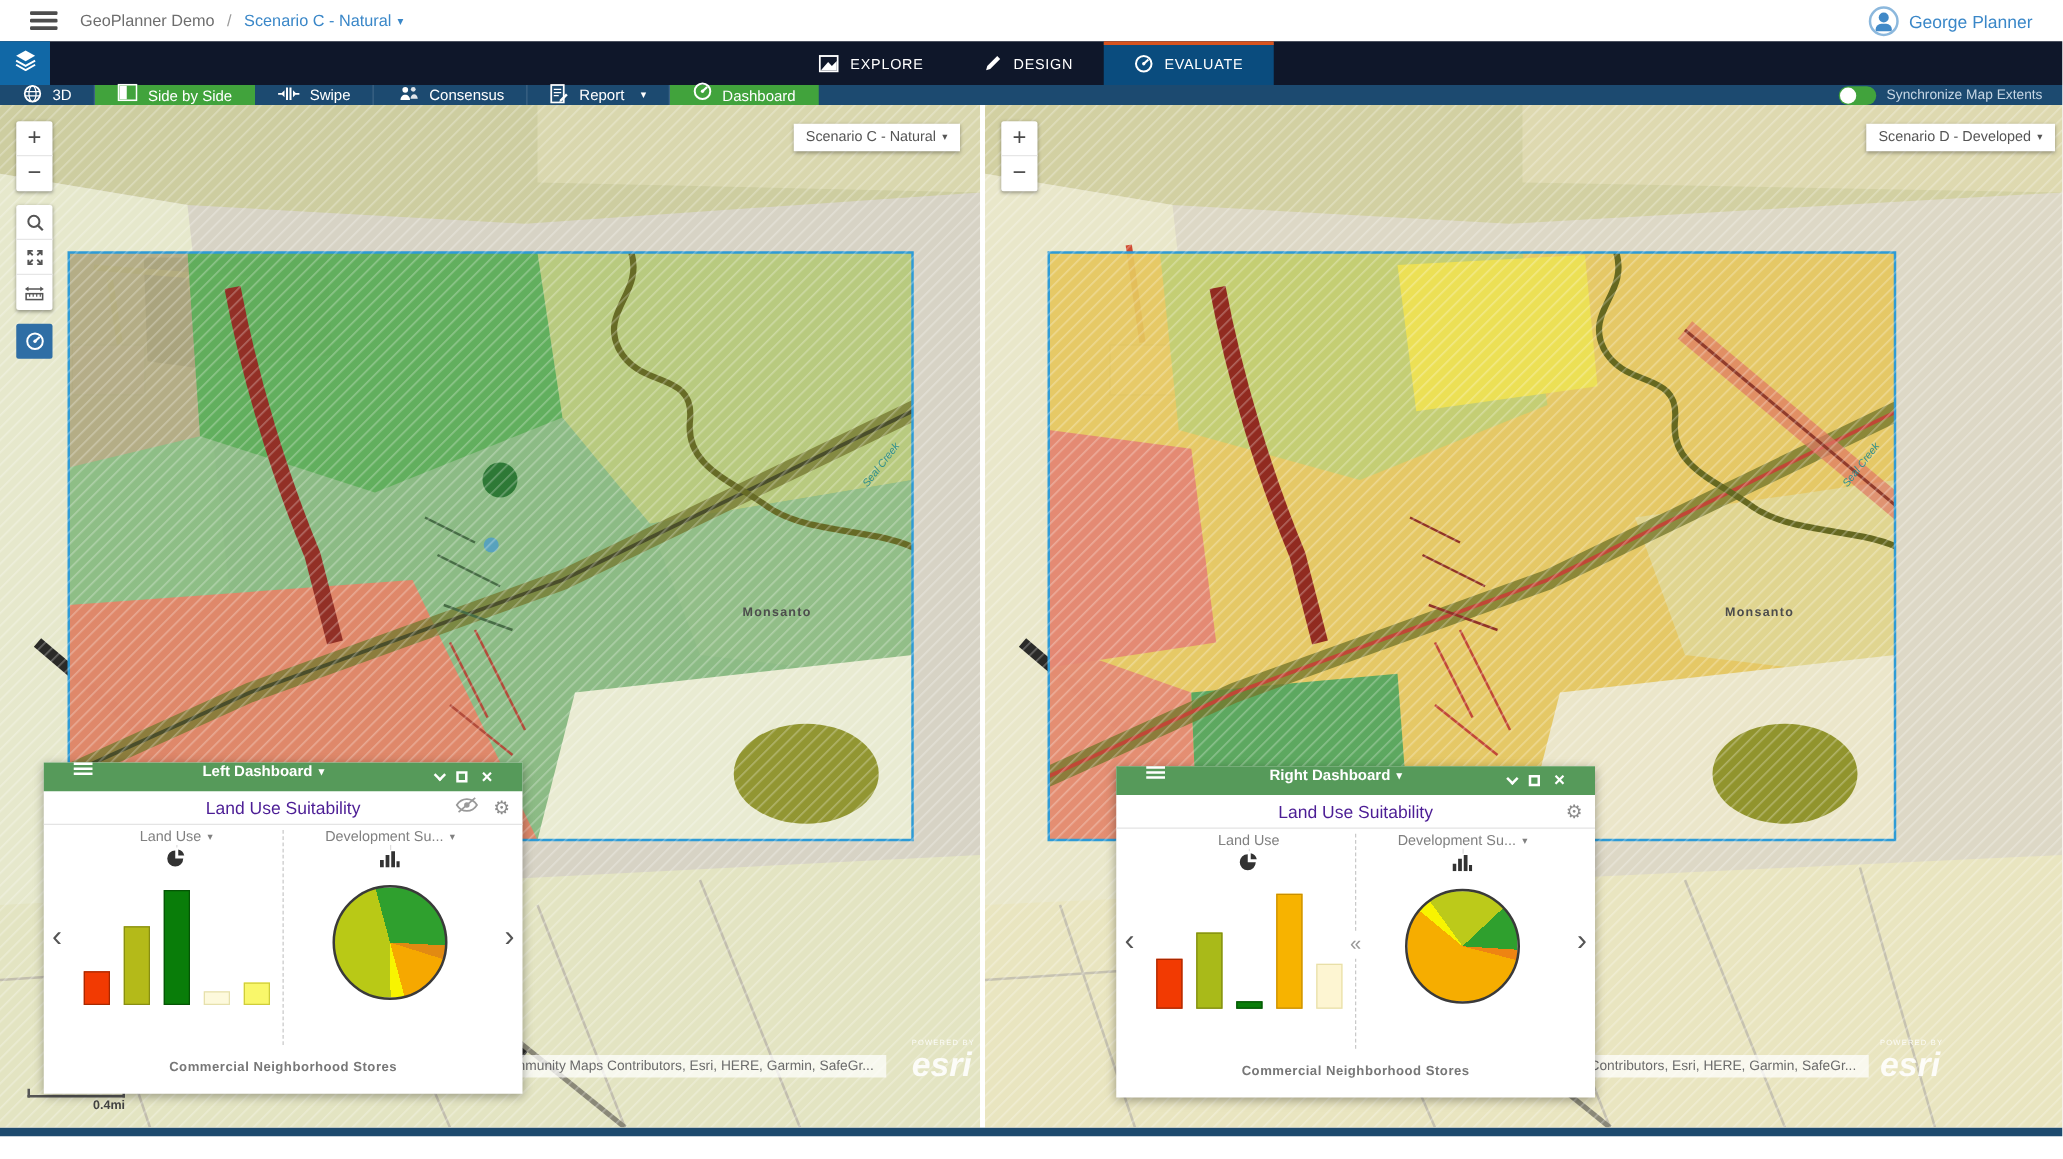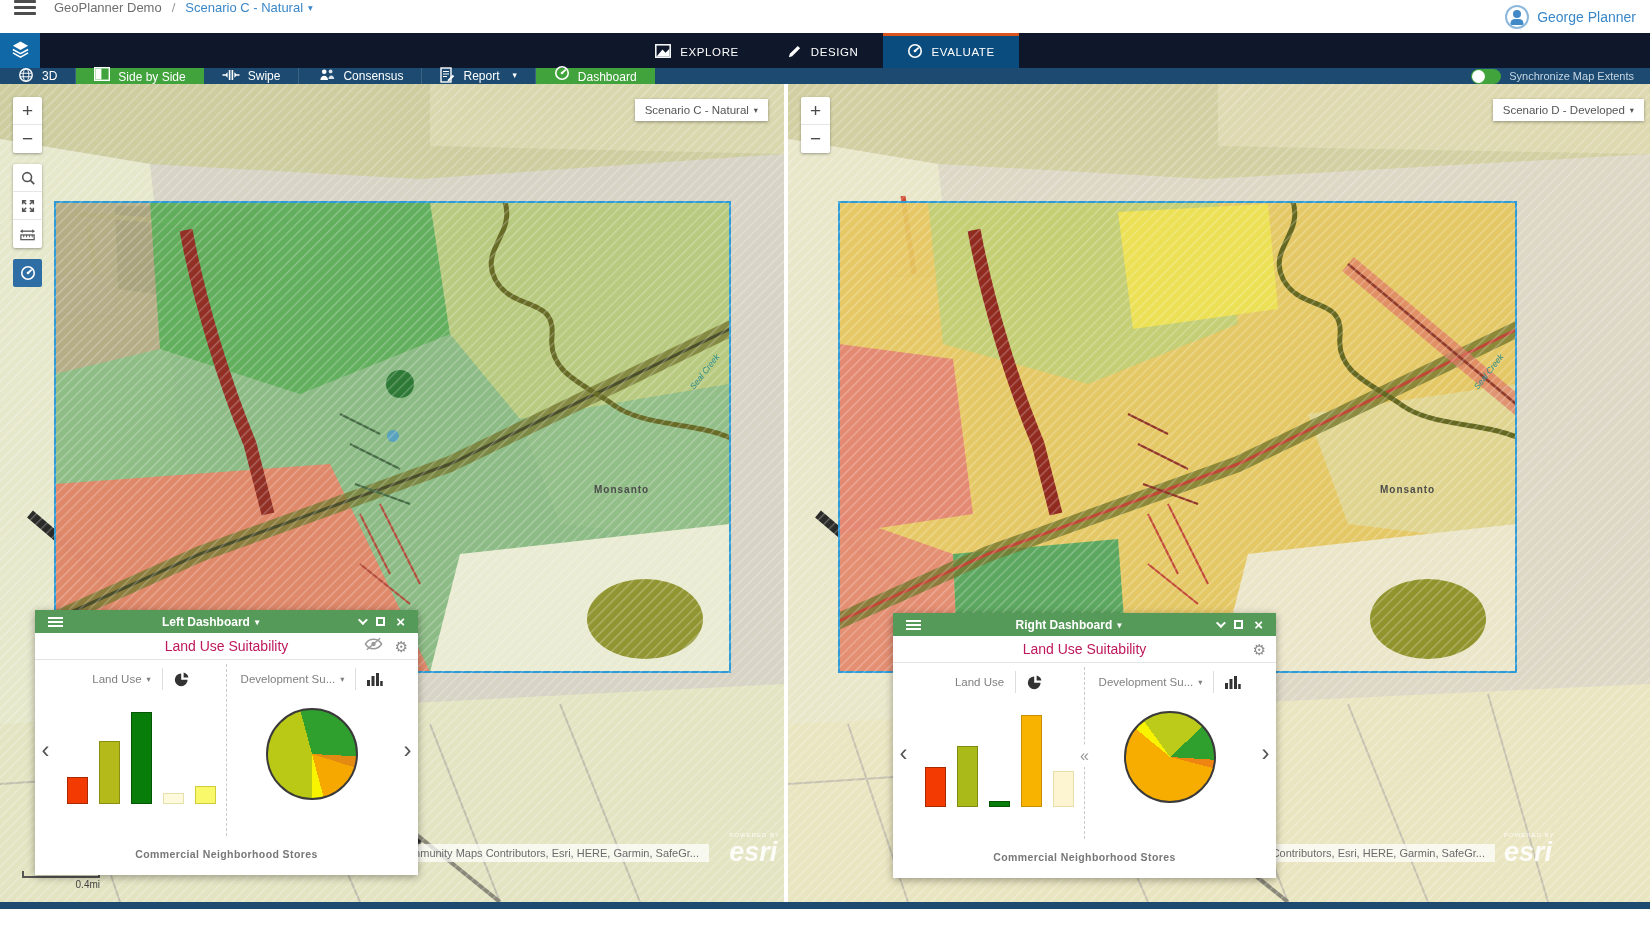--- a/index.html
+++ b/index.html
@@ -1,21 +1,21 @@
 <!DOCTYPE html>
 <html><head>
 <meta charset="utf-8">
 <style>
   * { margin:0; padding:0; box-sizing:border-box; }
   html,body { width:1650px; height:927px; overflow:hidden; background:#fff;
               font-family:"Liberation Sans", sans-serif; }
   .caret::after { content:"▾"; font-size:.72em; margin-left:5px; position:relative; top:-1px; }
 
   
-  .topbar { height:33px; background:#fff; display:flex; padding:0 14px; position:relative; }
+  .topbar { height:33px; background:#fff; display:flex; align-items:center; padding:0 24px; position:relative; }
   .burger { width:22px; display:flex; flex-direction:column; gap:3px; cursor:pointer; }
   .burger i { display:block; height:3px; background:#4d4d4d; border-radius:1px; }
   .crumb-app { margin-left:18px; color:#6e6e6e; font-size:13px; }
   .crumb-sep { margin:0 10px; color:#9a9a9a; font-size:13px; }
   .crumb-scn { color:#3a87c8; font-size:13px; cursor:pointer; }
   .topbar-right { margin-left:auto; display:flex; align-items:center; gap:8px; }
   .avatar { width:24px; height:24px; border:2px solid #8cb8dd; border-radius:50%; position:relative; }
   .avatar::before { content:""; position:absolute; top:3px; left:50%; transform:translateX(-50%);
                     width:8px; height:8px; border-radius:50%; background:#4189c7; }
   .avatar::after  { content:""; position:absolute; bottom:2px; left:50%; transform:translateX(-50%);
@@ -64,40 +64,40 @@
   .esri-logo { position:absolute; z-index:6; color:rgba(255,255,255,.88); line-height:1; text-align:left; }
   .esri-logo .pb { display:block; font-size:6px; letter-spacing:1px; margin-bottom:1px; }
   .esri-logo .e { font-size:27px; font-weight:bold; font-style:italic; }
   .scalebar { position:absolute; z-index:4; color:#444; }
   .scalebar .line { width:78px; height:7px; border-left:2px solid #555; border-right:2px solid #555; border-bottom:2px solid #555; }
   .scalebar .lbl { font-size:10px; text-align:right; margin-top:1px; }
 
   
   .panel { position:absolute; width:383px; height:265px; background:#fff; z-index:30;
            box-shadow:0 2px 8px rgba(0,0,0,.35); display:flex; flex-direction:column; }
-  .panel-hd { height:23px; background:#569a5a; display:flex; align-items:center; color:#fff; padding:0 13px; }
+  .panel-hd { height:23px; background:#569a5a; display:flex; color:#fff; padding:0 24px; }
   .p-burger { width:15px; display:flex; flex-direction:column; gap:2px; cursor:pointer; }
   .p-burger i { height:2px; background:#fff; }
   .panel-title { flex:1; text-align:center; font-size:12px; font-weight:bold; cursor:pointer; }
   .win-btns { display:flex; align-items:center; gap:11px; }
   .chev-down { width:7px; height:7px; border-right:2px solid #fff; border-bottom:2px solid #fff;
                transform:rotate(45deg) translateY(-2px); cursor:pointer; }
   .maxi { width:9px; height:9px; border:2px solid #fff; cursor:pointer; }
   .close-x { color:#fff; font-size:15px; font-weight:bold; line-height:1; cursor:pointer; }
   .panel-sub { height:27px; border-bottom:1px solid #e4e4e4; position:relative;
                display:flex; align-items:center; justify-content:center; }
-  .widget-title { color:#be185d; font-size:14px; }
+  .widget-title { color:#4c1d95; font-size:14px; }
   .sub-icons { position:absolute; right:10px; top:0; bottom:0; display:flex; align-items:center; gap:12px; }
   .gear { color:#8b8b8b; font-size:15px; cursor:pointer; line-height:1; }
   .charts { flex:1; display:flex; position:relative; padding-top:4px; }
   .car-arrow { width:21px; display:flex; align-items:center; justify-content:center;
                color:#555; font-size:24px; cursor:pointer; }
   .cell { flex:1; display:flex; flex-direction:column; align-items:center; }
   .cell.dashed { border-left:1px dashed #c9c9c9; }
-  .cell-hd { height:30px; display:flex; align-items:center; justify-content:center; width:100%; }
+  .cell-hd { height:30px; display:flex; align-items:center; width:100%;flex-direction:column; }
   .sel-label { color:#808080; font-size:11.5px; cursor:pointer; }
   .vdiv { width:1px; height:22px; background:#ddd; margin:0 11px; }
   .chart-icon { cursor:pointer; display:flex; }
   .bars { display:flex; align-items:flex-end; gap:11px; height:92px; margin-top:18px; }
   .bar { width:21px; border:1px solid rgba(60,60,60,.4); }
   .pie { width:92px; height:92px; border-radius:50%; border:2px solid #3a3a3a; margin-top:14px; }
   .collapse-arrows { position:absolute; left:50%; top:82px; transform:translateX(-50%);
                      color:#999; font-size:16px; cursor:pointer; background:#fff; padding:2px 0; }
   .panel-cap { height:39px; text-align:center; padding-top:12px; color:#777; font-size:10.5px;
                font-weight:bold; letter-spacing:.4px; }
@@ -321,21 +321,21 @@
         </div>
       </div>
     </div>
 
     <div class="scn-box caret" style="right:16px;">Scenario C - Natural</div>
 
     <div class="attrib" style="left:365px; bottom:40px;">Esri Community Maps Contributors, Esri, HERE, Garmin, SafeGr...</div>
     <div class="esri-logo" style="right:4px; bottom:36px;">
       <span class="pb">POWERED BY</span><span class="e">esri</span>
     </div>
-    <div class="scalebar" style="left:22px; bottom:12px;">
+    <div class="scalebar" style="left:22px; bottom:12px;font-weight:bold;">
       <div class="line"></div>
       <div class="lbl">0.4mi</div>
     </div>
 
     <div class="panel" style="left:35px; top:526px;">
       <div class="panel-hd">
         <div class="p-burger">
             <i></i>
             <i></i>
             <i></i>

